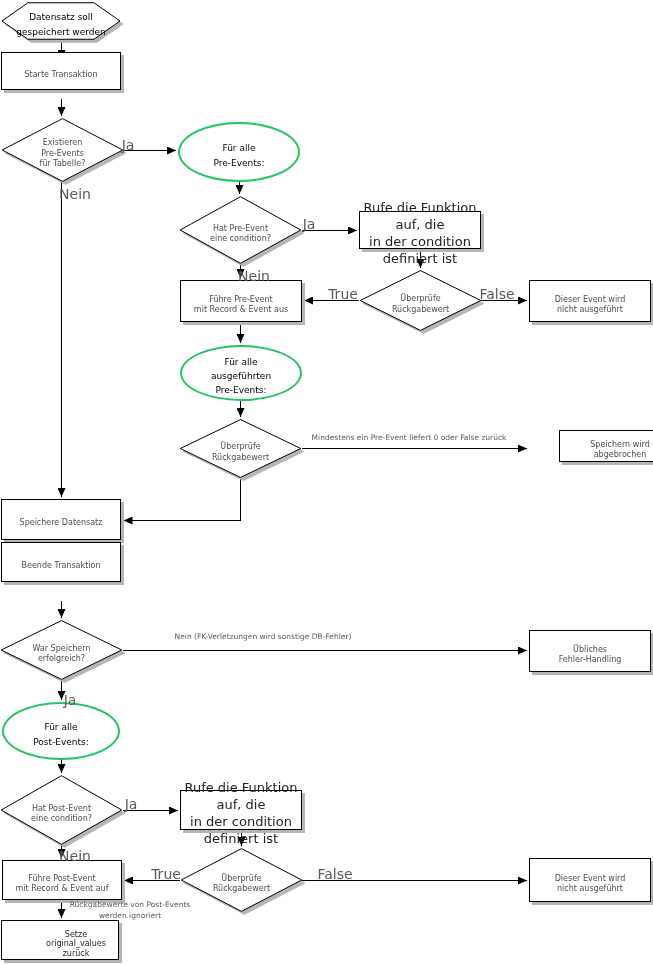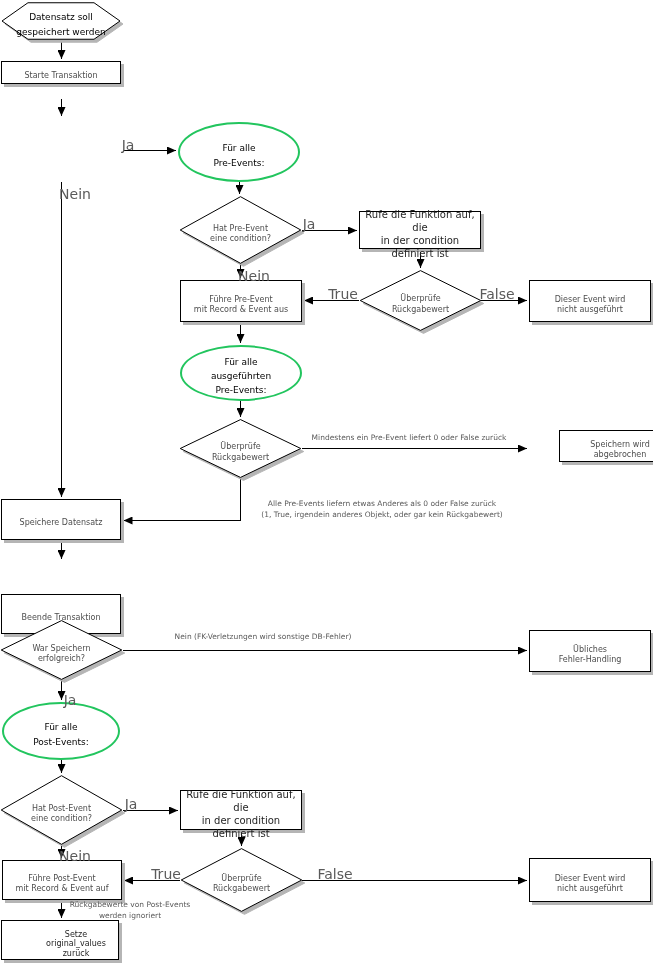--- a/index.html
+++ b/index.html
@@ -10,21 +10,21 @@
   .edges{position:absolute;left:0;top:0;width:653px;height:964px;}
   .node{
     position:absolute;display:flex;align-items:center;justify-content:center;
     text-align:center;box-sizing:border-box;
   }
   .node .lbl{position:relative;z-index:1;white-space:pre-line;margin-top:8px;}
   .rect{
     background:#ffffff;border:1px solid #000;box-shadow:3px 3px 0 #b5b5b5;
     font-size:8px;line-height:1.3;color:#4d4d4d;
   }
-  .rect.dark{color:#1f1f1f;font-size:10px;line-height:1.3;}
+  .rect.dark{color:#1f1f1f;font-size:13px;line-height:1.3;}
   .rect.dark3{color:#1f1f1f;font-size:8px;line-height:1.2;padding-left:32px;}
   .ellipse{
     background:#ffffff;border:2px solid #22c55e;border-radius:50%;
     font-size:9px;line-height:1.7;color:#000;
   }
   .diamond{font-size:8px;line-height:1.3;color:#4d4d4d;}
   .hexagon{font-size:9px;line-height:1.65;color:#000;}
   .shape-svg{position:absolute;left:0;top:0;width:100%;height:100%;
     filter:drop-shadow(3px 3px 0 #b5b5b5);}
   .shape-svg polygon{fill:#ffffff;stroke:#000;stroke-width:1;}
@@ -75,24 +75,32 @@
   </svg>
 
   <div class="node hexagon" style="left:2px;top:2px;width:118px;height:38px">
     <svg class="shape-svg" viewBox="0 0 100 100" preserveAspectRatio="none">
         <polygon points="0,50 22,2 78,2 100,50 78,98 22,98" vector-effect="non-scaling-stroke"></polygon>
       </svg>
     <span class="lbl">Datensatz soll
 gespeichert werden</span>
   </div>
 
-  <div class="node rect" style="left:1px;top:61px;width:120px;height:23px">
+  <div class="node rect" style="left:1px;top:52px;width:120px;height:38px">
     <span class="lbl">Starte Transaktion</span>
   </div>
 
+  <div class="node diamond" style="left:1px;top:118px;width:123px;height:64px">
+    <svg class="shape-svg" viewBox="0 0 100 100" preserveAspectRatio="none">
+        <polygon points="50,1 99,50 50,99 1,50" vector-effect="non-scaling-stroke"></polygon>
+      </svg>
+    <span class="lbl">Existieren
+Pre-Events
+für Tabelle?</span>
+  </div>
 
   <div class="node ellipse" style="left:178px;top:122px;width:122px;height:60px">
     <span class="lbl">Für alle
 Pre-Events:</span>
   </div>
 
   <div class="node diamond" style="left:179px;top:196px;width:123px;height:68px">
     <svg class="shape-svg" viewBox="0 0 100 100" preserveAspectRatio="none">
         <polygon points="50,1 99,50 50,99 1,50" vector-effect="non-scaling-stroke"></polygon>
       </svg>
@@ -139,21 +147,21 @@
 
   <div class="node rect" style="left:559px;top:430px;width:122px;height:32px">
     <span class="lbl">Speichern wird
 abgebrochen</span>
   </div>
 
   <div class="node rect" style="left:1px;top:499px;width:120px;height:41px">
     <span class="lbl">Speichere Datensatz</span>
   </div>
 
-  <div class="node rect" style="left:1px;top:594px;width:120px;height:40px">
+  <div class="node rect" style="left:1px;top:542px;width:120px;height:40px">
     <span class="lbl">Beende Transaktion</span>
   </div>
 
   <div class="node diamond" style="left:0px;top:620px;width:123px;height:60px">
     <svg class="shape-svg" viewBox="0 0 100 100" preserveAspectRatio="none">
         <polygon points="50,1 99,50 50,99 1,50" vector-effect="non-scaling-stroke"></polygon>
       </svg>
     <span class="lbl">War Speichern
 erfolgreich?</span>
   </div>
@@ -205,22 +213,20 @@
 zurück</span>
   </div>
 
   <span class="elabel" style="left:128px;top:135px">Ja</span>
   <span class="elabel" style="left:75px;top:184px">Nein</span>
   <span class="elabel" style="left:309px;top:214px">Ja</span>
   <span class="elabel" style="left:254px;top:266px">Nein</span>
   <span class="elabel" style="left:343px;top:284px">True</span>
   <span class="elabel" style="left:497px;top:284px">False</span>
   <span class="elabel small" style="left:409px;top:433px">Mindestens ein Pre-Event liefert 0 oder False zurück</span>
-  <span class="elabel small" style="left:382px;top:499px">Alle Pre-Events liefern etwas Anderes als 0 oder False zurück
-(1, True, irgendein anderes Objekt, oder gar kein Rückgabewert)</span>
   <span class="elabel small" style="left:263px;top:632px">Nein (FK-Verletzungen wird sonstige DB-Fehler)</span>
   <span class="elabel" style="left:70px;top:690px">Ja</span>
   <span class="elabel" style="left:131px;top:794px">Ja</span>
   <span class="elabel" style="left:75px;top:846px">Nein</span>
   <span class="elabel" style="left:166px;top:864px">True</span>
   <span class="elabel" style="left:335px;top:864px">False</span>
   <span class="elabel small" style="left:130px;top:900px">Rückgabewerte von Post-Events
 werden ignoriert</span>
 
 </div>

